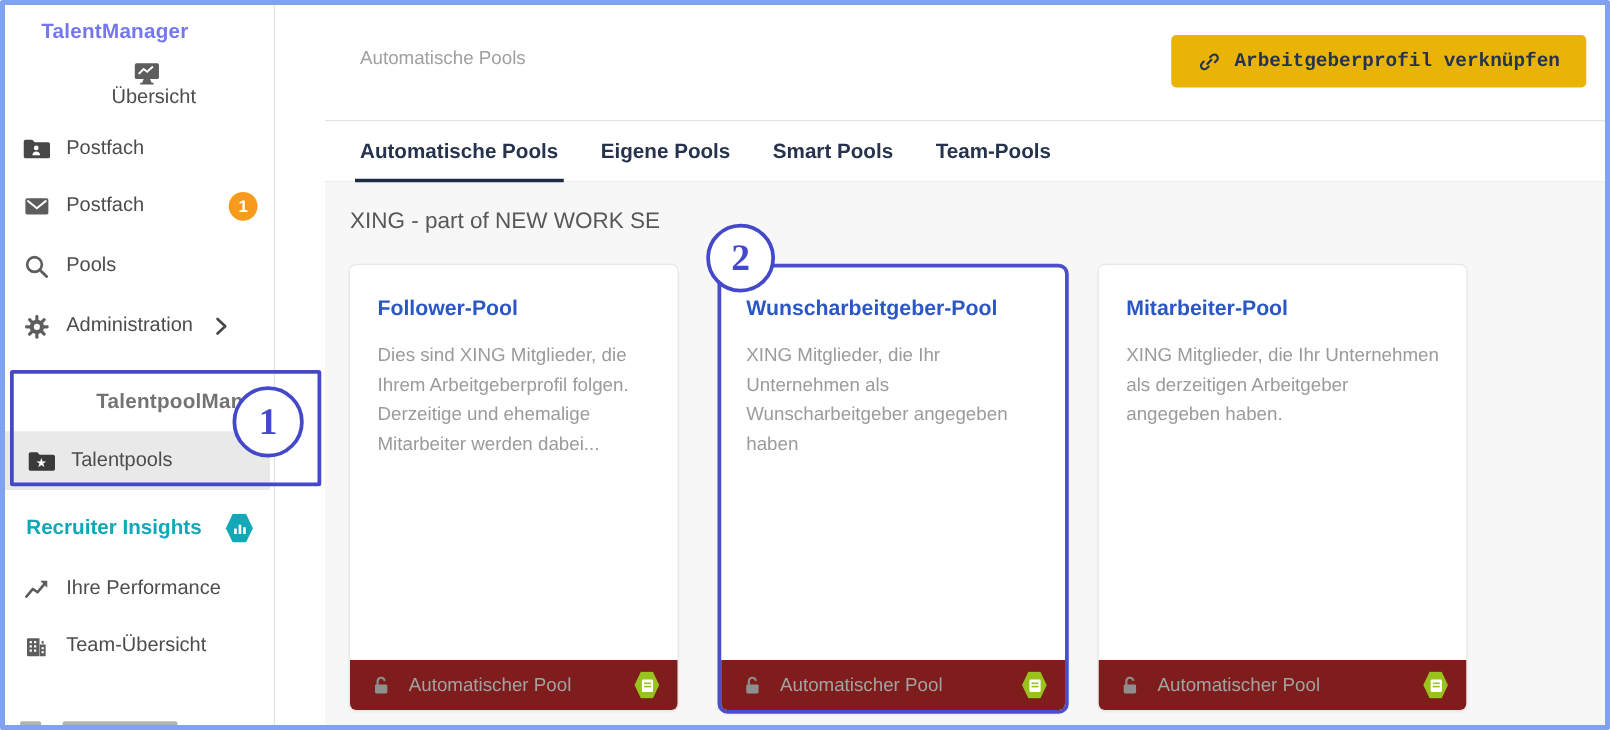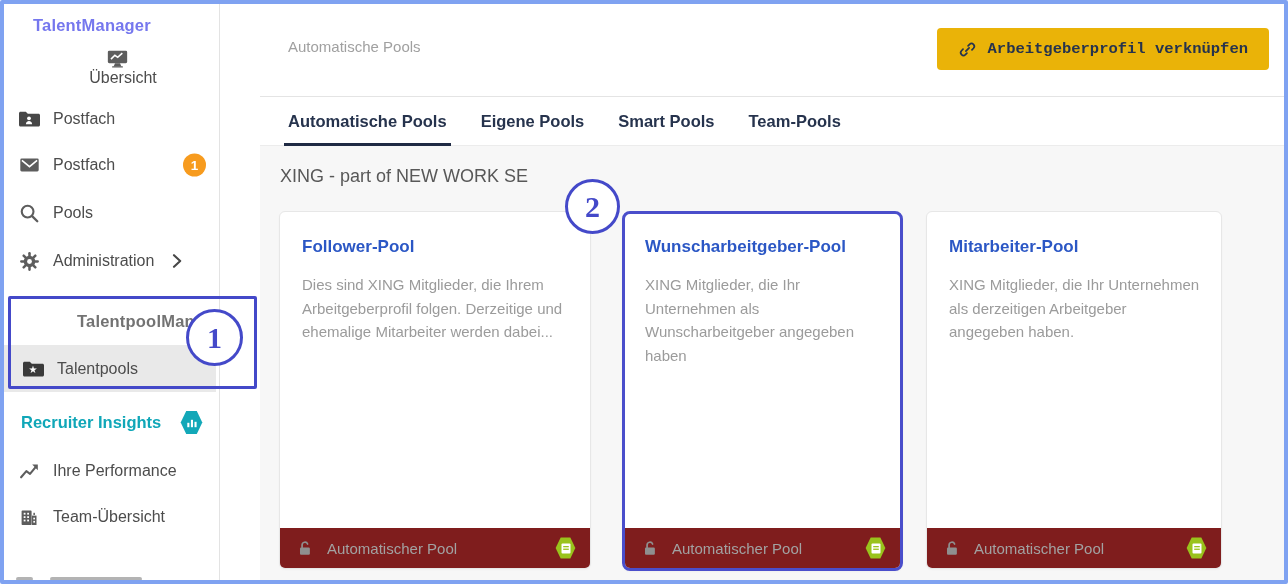--- a/index.html
+++ b/index.html
@@ -50,21 +50,21 @@
 
   .tabbar { position:absolute; left:0; right:0; top:94px; height:48px; background:#fff; display:flex; align-items:stretch; padding-left:28px; gap:34px; border-bottom:1px solid #ececec; }
   .tab { position:relative; display:flex; align-items:center; font-size:16.5px; font-weight:600; color:#26334d; cursor:pointer; }
   .tab.active::after { content:""; position:absolute; left:-4px; right:-4px; bottom:-1px; height:3px; background:#1f2a44; }
 
   .content { position:absolute; left:0; right:0; top:142px; bottom:0; background:#f7f7f7; padding:18px 0 0 19px; }
   .section-title { font-size:18px; color:#585858; margin:2px 0 24px 1px; }
 
   .cards { display:flex; align-items:flex-start; }
   .card { position:relative; background:#fff; border:1px solid #e7e7e7; border-radius:6px; height:358px; padding:25px 20px 0 22px; box-shadow:0 1px 2px rgba(0,0,0,.03); }
-  .card.c1 { width:312px; margin-right:31px; }
+  .card.c1 { width:264px; margin-right:31px; }
   .card.c2 { width:281px; margin-right:23px; height:360px; border:3px solid #4a4ecb; border-radius:8px; padding:23px 18px 0 20px; }
   .card.c3 { width:296px; }
   .card-title { font-size:17px; font-weight:bold; color:#2b57c5; margin-bottom:16px; }
   .card-desc { font-size:15px; color:#9b9b9b; line-height:1.58; }
   .card-footer { position:absolute; left:0; right:0; bottom:0; height:40px; background:#7f1d1d; display:flex; align-items:center; padding:0 14px 0 16px; border-radius:0 0 5px 5px; }
   .card-footer .flabel { margin-left:12px; font-size:15px; color:#a2a2a2; }
   .card-footer .hex { margin-left:auto; }
 </style>
 </head>
 <body>

